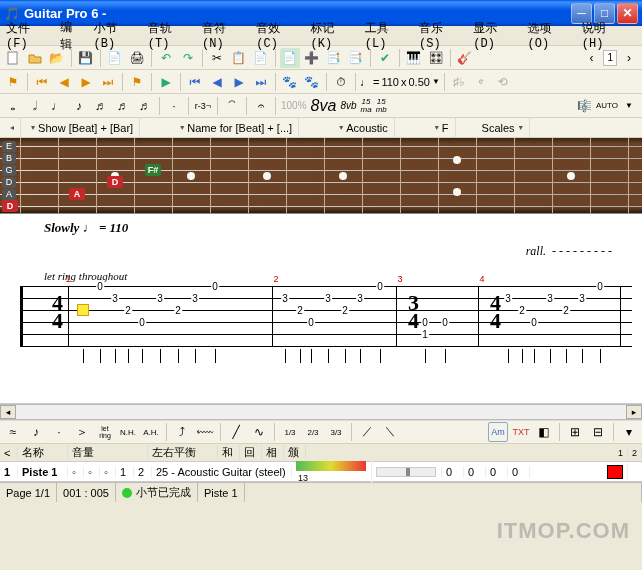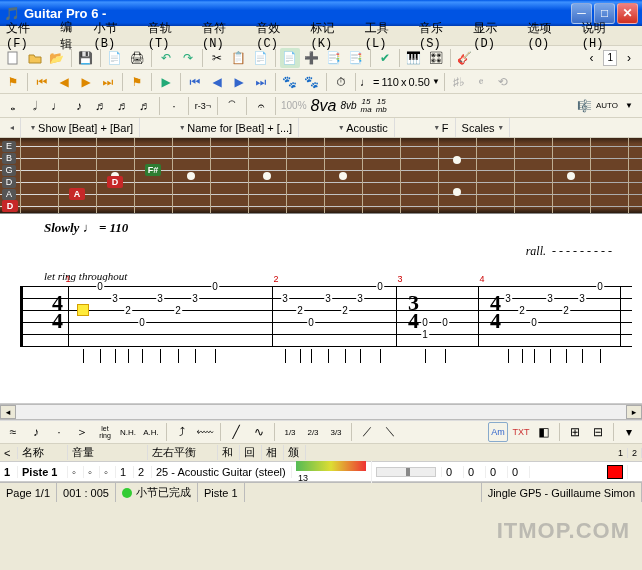--- a/index.html
+++ b/index.html
@@ -199,21 +199,21 @@
 </div>
 
 <div class="dropdown-bar">
   <div class="dditem">
       <span class="arrow">◂</span>
     </div>
   <div class="dditem"><span class="arrow">▾</span>&nbsp;<span>Show [Beat] + [Bar]</span></div>
   <div class="dditem" style="margin-left:30px"><span class="arrow">▾</span>&nbsp;<span>Name for [Beat] + [...]</span></div>
   <div class="dditem" style="margin-left:30px"><span class="arrow">▾</span>&nbsp;<span>Acoustic</span></div>
   <div class="dditem" style="margin-left:30px"><span class="arrow">▾</span>&nbsp;<span>F</span></div>
-  <div class="dditem" style="">
+  <div class="dditem" style="margin-left:20px">
       <span>Scales</span>
       <span class="arrow">▾</span>
     </div>
 </div>
 
 <div class="fretboard" id="fretboard">
     <div class="string" style="top: 8px;"></div>
     <div class="openlabel" style="top: 3px; background: rgb(85, 85, 85);">E</div>
     <div class="string" style="top: 20px;"></div>
     <div class="openlabel" style="top: 15px; background: rgb(85, 85, 85);">B</div>
@@ -428,16 +428,15 @@
 
 <div class="statusbar">
   <div>Page 1/1</div>
   <div>001 : 005</div>
   <div>
       <span class="status-dot"></span>
       <span>小节已完成</span>
     </div>
   <div>Piste 1</div>
   <div style="flex:1"></div>
-  <div>Jingle GP5 - Guillaume Simon</div>
 </div>
 
 <div class="watermark">ITMOP.COM</div>
 
 </body></html>

